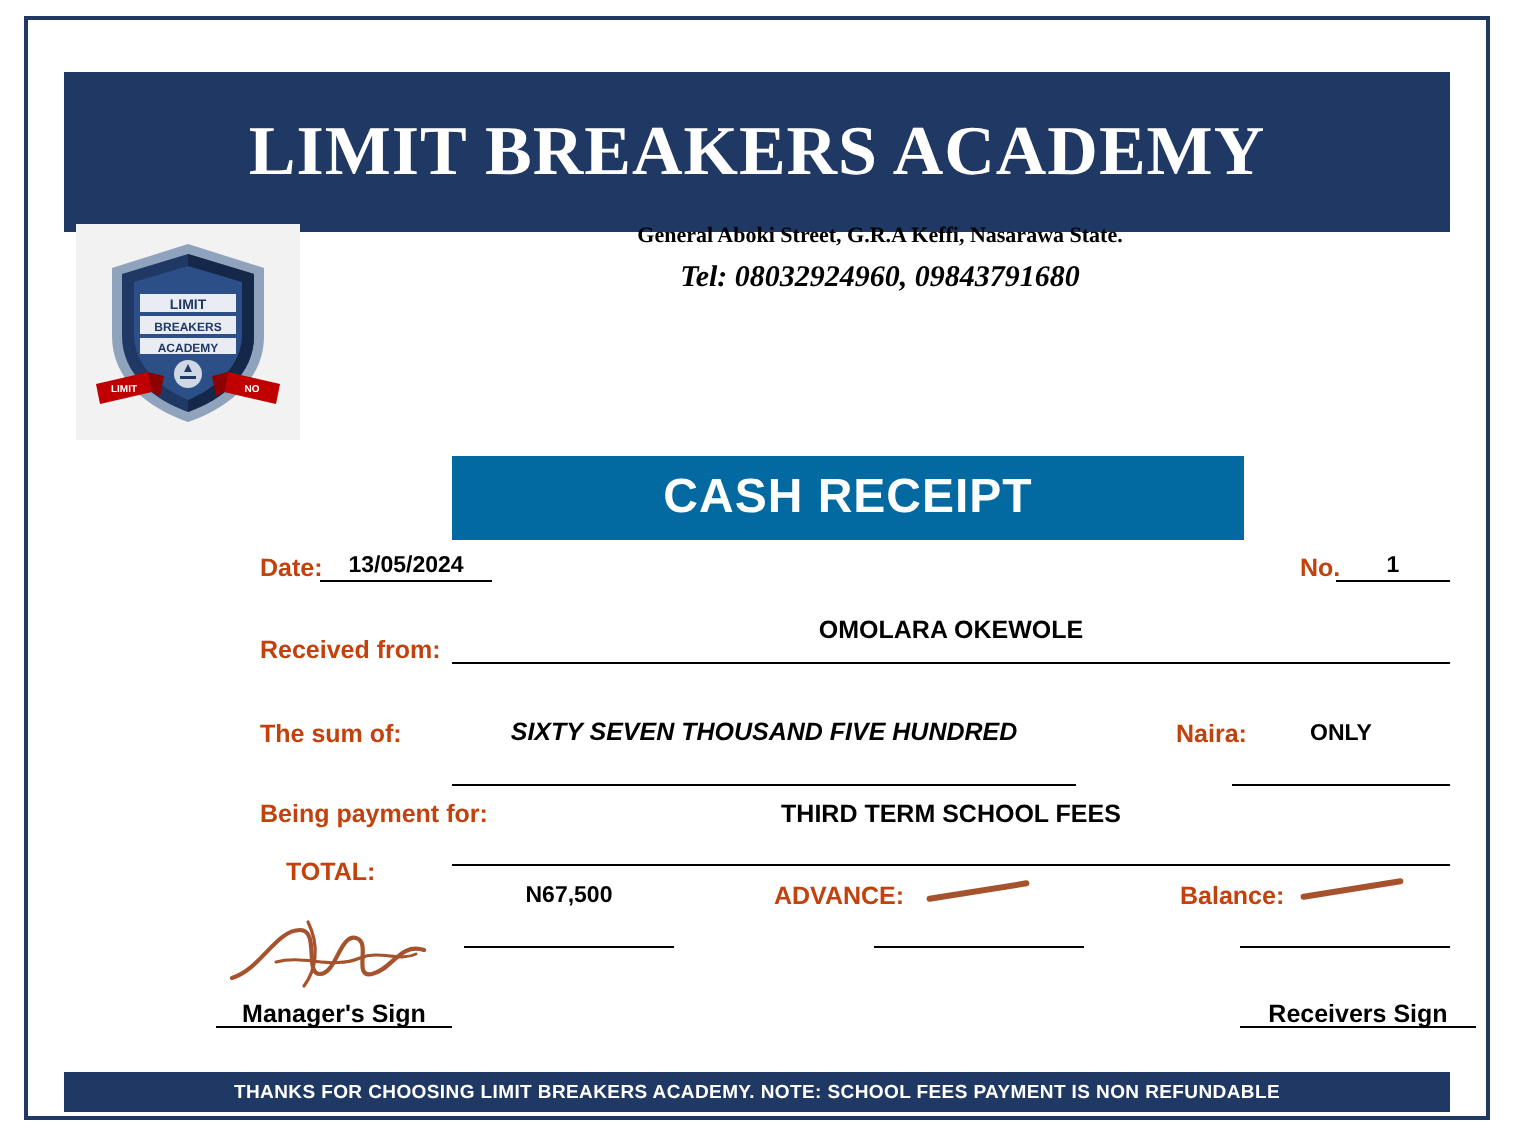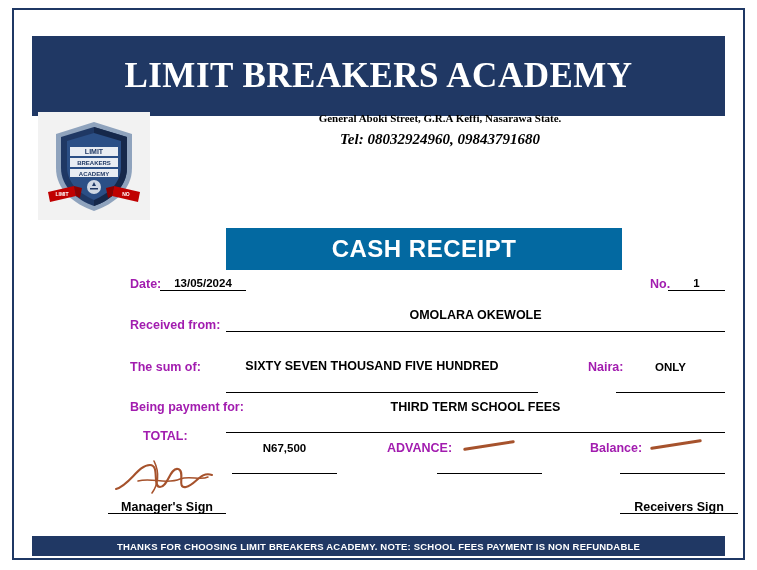--- a/index.html
+++ b/index.html
@@ -107,21 +107,21 @@
     font-weight: bold;
     letter-spacing: 0.5px;
     font-family: "Liberation Sans", sans-serif;
   }
 
   
   .field-label {
     position: absolute;
     font-size: 12.5px;
     font-weight: bold;
-    color: #a21caf;
+    color: #c2410c;
     padding-left: 32px;
   }
   .field-line {
     position: absolute;
     border-bottom: 1.4px solid #000000;
     height: 19px;
     box-sizing: border-box;
   }
   .field-value {
     position: absolute;
@@ -223,21 +223,21 @@
   <div class="field-label" style="left:618px; top:277px;">No.</div>
   <div class="field-line" style="left:668px; top:272px; width:57px;"></div>
   <div class="field-value sm" style="left:668px; top:274px; width:57px;">1</div>
 
   <div class="field-label" style="left:98px; top:318px;">Received from:</div>
   <div class="field-line" style="left:226px; top:313px; width:499px;"></div>
   <div class="field-value" style="left:226px; top:306px; width:499px;">OMOLARA OKEWOLE</div>
 
   <div class="field-label" style="left:98px; top:360px;">The sum of:</div>
   <div class="field-line" style="left:226px; top:374px; width:312px;"></div>
-  <div class="field-value" style="left:216px; top:357px; width:312px;">SIXTY SEVEN THOUSAND FIVE HUNDRED</div>
+  <div class="field-value" style="left:226px; top:357px; width:312px;font-style:italic;">SIXTY SEVEN THOUSAND FIVE HUNDRED</div>
 
   <div class="field-label" style="left:556px; top:360px;">Naira:</div>
   <div class="field-line" style="left:616px; top:374px; width:109px;"></div>
   <div class="field-value sm" style="left:616px; top:358px; width:109px;">ONLY</div>
 
   <div class="field-label" style="left:98px; top:400px;">Being payment for:</div>
   <div class="field-line" style="left:226px; top:414px; width:499px;"></div>
   <div class="field-value" style="left:226px; top:398px; width:499px;">THIRD TERM SCHOOL FEES</div>
 
   <div class="field-label" style="left:98px; top:429px;margin-left:13px;">TOTAL:</div>

